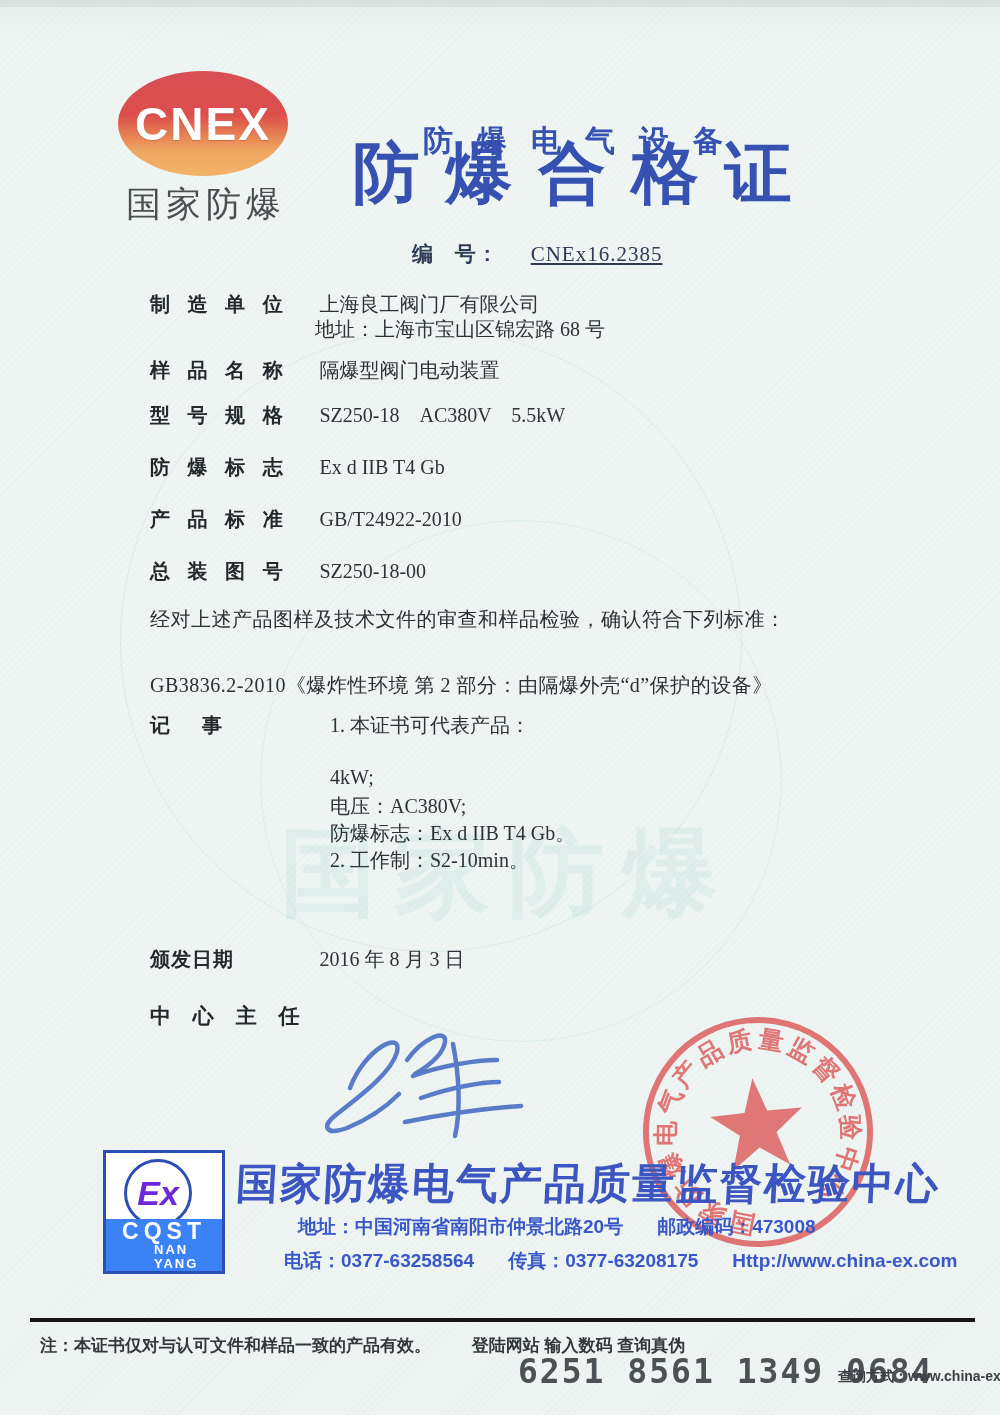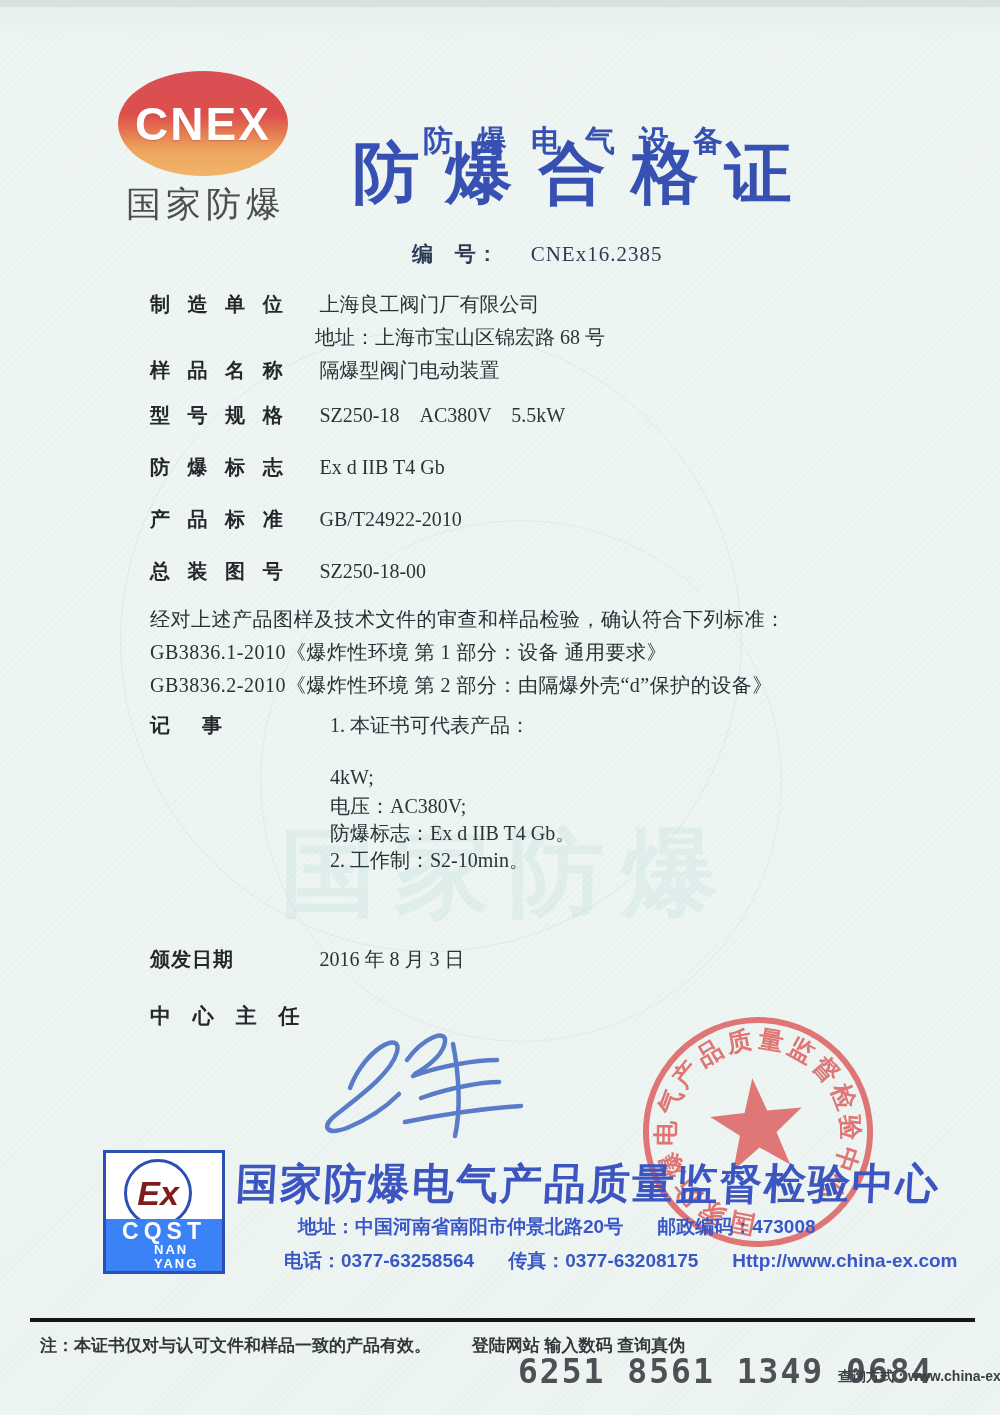--- a/index.html
+++ b/index.html
@@ -56,21 +56,21 @@
   }
   .hdr-title{
     position:absolute;left:0;top:128px;width:100%;
     font-size:67px;font-weight:bold;color:#3751b2;letter-spacing:26px;white-space:nowrap;
   }
   .certno{
     position:absolute;left:412px;top:240px;
     font-size:21px;color:#2d3b55;white-space:nowrap;
   }
   .certno .lbl{font-weight:bold;letter-spacing:8px;margin-right:26px;}
-  .certno .val{font-family:"Liberation Serif",serif;letter-spacing:1px;}
+  .certno .val{font-family:"Liberation Serif",serif;letter-spacing:1px;text-decoration:underline;}
 
   
   .frow{position:absolute;left:150px;white-space:nowrap;}
   .frow .flabel{
     display:inline-block;width:165px;
     font-size:20px;font-weight:bold;color:#24282c;letter-spacing:6px;
   }
   .frow .fvalue{
     font-size:20px;color:#2c3338;font-family:"Liberation Serif",serif;
   }
@@ -97,21 +97,21 @@
 
   
   .ex-logo{
     position:absolute;left:103px;top:1150px;width:122px;height:124px;
     border:3px solid #2d4fb5;background:#ffffff;box-sizing:border-box;
   }
   .ex-circle{
     position:absolute;left:18px;top:6px;width:62px;height:62px;border-radius:50%;
     border:3px solid #2d4fb5;display:flex;align-items:center;justify-content:center;
   }
-  .ex-circle span{color:#7f1d1d;font-weight:bold;font-size:34px;font-style:italic;}
+  .ex-circle span{color:#6d28d9;font-weight:bold;font-size:34px;font-style:italic;}
   .ex-bottom{
     position:absolute;left:0;bottom:0;width:100%;height:52px;background:#3b82f6;
     display:flex;flex-direction:column;align-items:center;justify-content:center;color:#fff;
   }
   .ex-bottom .cqst{font-size:23px;font-weight:bold;letter-spacing:5px;line-height:1.05;}
   .ex-bottom .ny{font-size:13px;font-weight:bold;letter-spacing:2px;line-height:1.1;margin-left:48px;}
 
   .org-name{
     position:absolute;left:236px;top:1156px;width:680px;
     font-size:42px;font-weight:bold;color:#3d55c0;white-space:nowrap;
@@ -164,21 +164,21 @@
 
   <div class="certno">
     <span class="lbl">编  号:</span>
     <span class="val">CNEx16.2385</span>
   </div>
 
   <div class="frow" style="top:291px">
     <span class="flabel">制 造 单 位</span>
     <span class="fvalue">上海良工阀门厂有限公司</span>
   </div>
-  <div class="subline" style="top:324px">地址：上海市宝山区锦宏路 68 号</div>
+  <div class="subline" style="top:316px">地址：上海市宝山区锦宏路 68 号</div>
   <div class="frow" style="top:357px">
     <span class="flabel">样 品 名 称</span>
     <span class="fvalue">隔爆型阀门电动装置</span>
   </div>
   <div class="frow" style="top:402px">
     <span class="flabel">型 号 规 格</span>
     <span class="fvalue">SZ250-18　AC380V　5.5kW</span>
   </div>
   <div class="frow" style="top:454px">
     <span class="flabel">防 爆 标 志</span>
@@ -187,21 +187,20 @@
   <div class="frow" style="top:506px">
     <span class="flabel">产 品 标 准</span>
     <span class="fvalue">GB/T24922-2010</span>
   </div>
   <div class="frow" style="top:558px">
     <span class="flabel">总 装 图 号</span>
     <span class="fvalue">SZ250-18-00</span>
   </div>
 
   <div class="stmt" style="top:606px">经对上述产品图样及技术文件的审查和样品检验，确认符合下列标准：</div>
-  <div class="stmt" style="top:639px">GB3836.1-2010《爆炸性环境 第 1 部分：设备 通用要求》</div>
   <div class="stmt" style="top:672px">GB3836.2-2010《爆炸性环境 第 2 部分：由隔爆外壳“d”保护的设备》</div>
 
   <div class="frow" style="top:712px">
     <span class="flabel">记　事</span>
   </div>
   <div class="note-line" style="top:712px">1. 本证书可代表产品：</div>
   <div class="note-line" style="top:766px">4kW;</div>
   <div class="note-line" style="top:793px">电压：AC380V;</div>
   <div class="note-line" style="top:820px">防爆标志：Ex d IIB T4 Gb。</div>
   <div class="note-line" style="top:847px">2. 工作制：S2-10min。</div>

